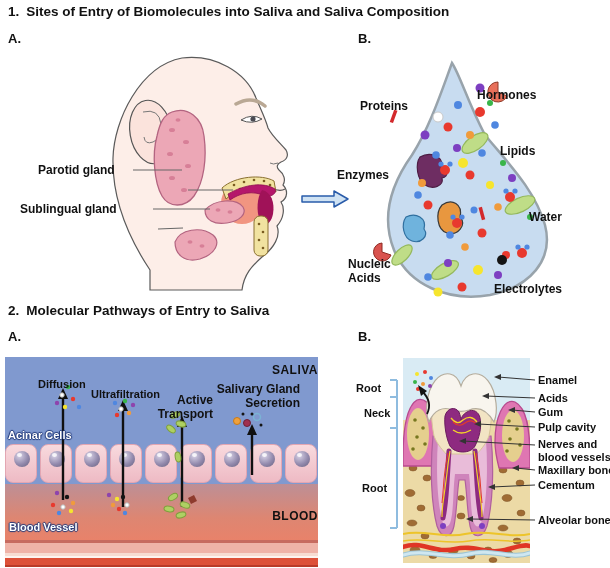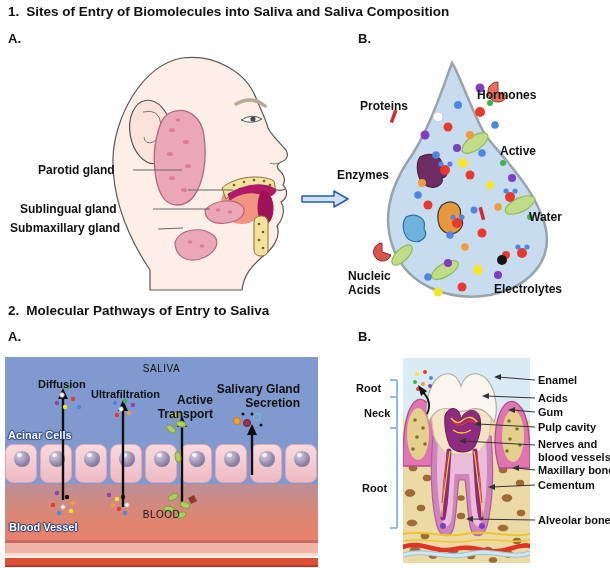--- a/index.html
+++ b/index.html
@@ -3,26 +3,26 @@
 <meta charset="utf-8">
 <style>
   html,body{margin:0;padding:0;background:#fff;}
   #fig{position:relative;width:610px;height:568px;background:#fff;overflow:hidden;
        font-family:"Liberation Sans",sans-serif;color:#111;}
   .abs{position:absolute;}
   .title{display:flex;gap:7px;font-size:13.5px;font-weight:bold;color:#111;}
   .pl{font-size:13px;font-weight:bold;}
   .al{font-size:12px;font-weight:bold;white-space:nowrap;}
   .cl{font-size:12px;font-weight:bold;white-space:nowrap;}
-  .cl2{font-size:12px;font-weight:bold;line-height:1.15;margin-top:12px;}
+  .cl2{font-size:12px;font-weight:bold;line-height:1.15;}
   .pw{font-size:11px;font-weight:bold;white-space:nowrap;}
   .pw2{font-size:12px;font-weight:bold;line-height:1.2;text-align:right;}
   .tl{font-size:11px;font-weight:bold;white-space:nowrap;}
   .tl2{font-size:11px;font-weight:bold;line-height:1.2;}
-  .big{font-size:10px;font-weight:normal;letter-spacing:.5px;text-align:center;width:100%;}
+  .big{font-size:12px;font-weight:bold;letter-spacing:.5px;text-align:right;width:100%;}
   .wht{color:#fff;text-shadow:0 1px 1px #223a7a,1px 0 1px #223a7a,0 -1px 1px #223a7a,-1px 0 1px #223a7a;}
   
   #p2a{left:5px;top:357px;width:313px;height:210px;overflow:hidden;}
   #p2a .saliva{position:absolute;left:0;top:0;width:313px;height:127px;background:#8099cf;}
   #p2a .blood{position:absolute;left:0;top:127px;width:313px;height:56px;
               background:linear-gradient(#bd8f96,#dd8672 60%,#e8826a);}
   #p2a .b1{position:absolute;left:0;top:183px;width:313px;height:3px;background:#c76b60;}
   #p2a .b2{position:absolute;left:0;top:186px;width:313px;height:10px;background:#efb3a8;}
   #p2a .b3{position:absolute;left:0;top:196px;width:313px;height:3px;background:#f7dcd2;}
   #p2a .b4{position:absolute;left:0;top:199px;width:313px;height:2px;background:#fdf4f0;}
@@ -436,26 +436,25 @@
 
   <div class="abs title" style="left:8px;top:303px">
     <span>2.</span>
     <span>Molecular Pathways of Entry to Saliva</span>
   </div>
   <div class="abs pl" style="left:8px;top:329px">A.</div>
   <div class="abs pl" style="left:358px;top:329px">B.</div>
 
   <div class="abs al" style="left:38px;top:163px">Parotid gland</div>
   <div class="abs al" style="left:20px;top:202px">Sublingual gland</div>
-  <div class="abs al" style="left:10px;top:221px">Submaxillary gland</div>
 
   <div class="abs cl" style="left:360px;top:99px">Proteins</div>
   <div class="abs cl" style="left:477px;top:88px">Hormones</div>
   <div class="abs cl" style="left:337px;top:168px">Enzymes</div>
-  <div class="abs cl" style="left:500px;top:144px">Active</div>
+  <div class="abs cl" style="left:500px;top:144px">Lipids</div>
   <div class="abs cl" style="left:529px;top:210px">Water</div>
   <div class="abs cl2" style="left:348px;top:258px;width:52px">Nucleic Acids</div>
   <div class="abs cl" style="left:494px;top:282px">Electrolytes</div>
 
   <div class="abs tl" style="left:356px;top:382px">Root</div>
   <div class="abs tl" style="left:364px;top:407px">Neck</div>
   <div class="abs tl" style="left:362px;top:482px">Root</div>
   <div class="abs tl" style="left:538px;top:374px">Enamel</div>
   <div class="abs tl" style="left:538px;top:392px">Acids</div>
   <div class="abs tl" style="left:538px;top:406px">Gum</div>

